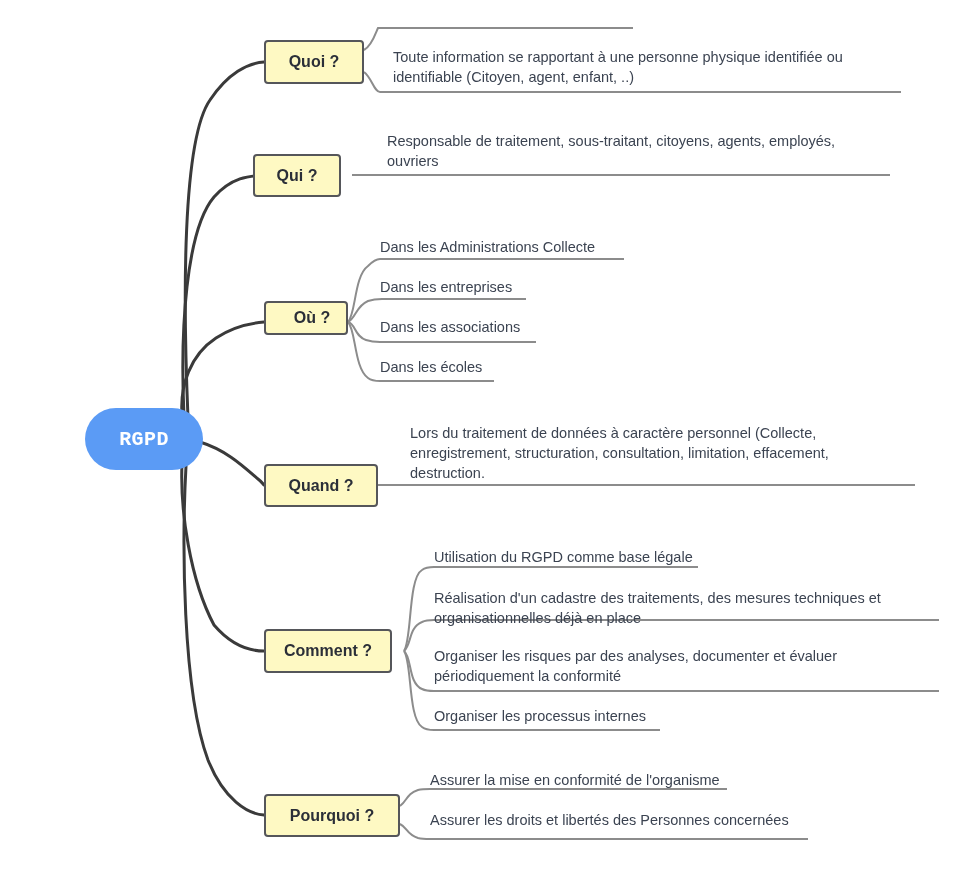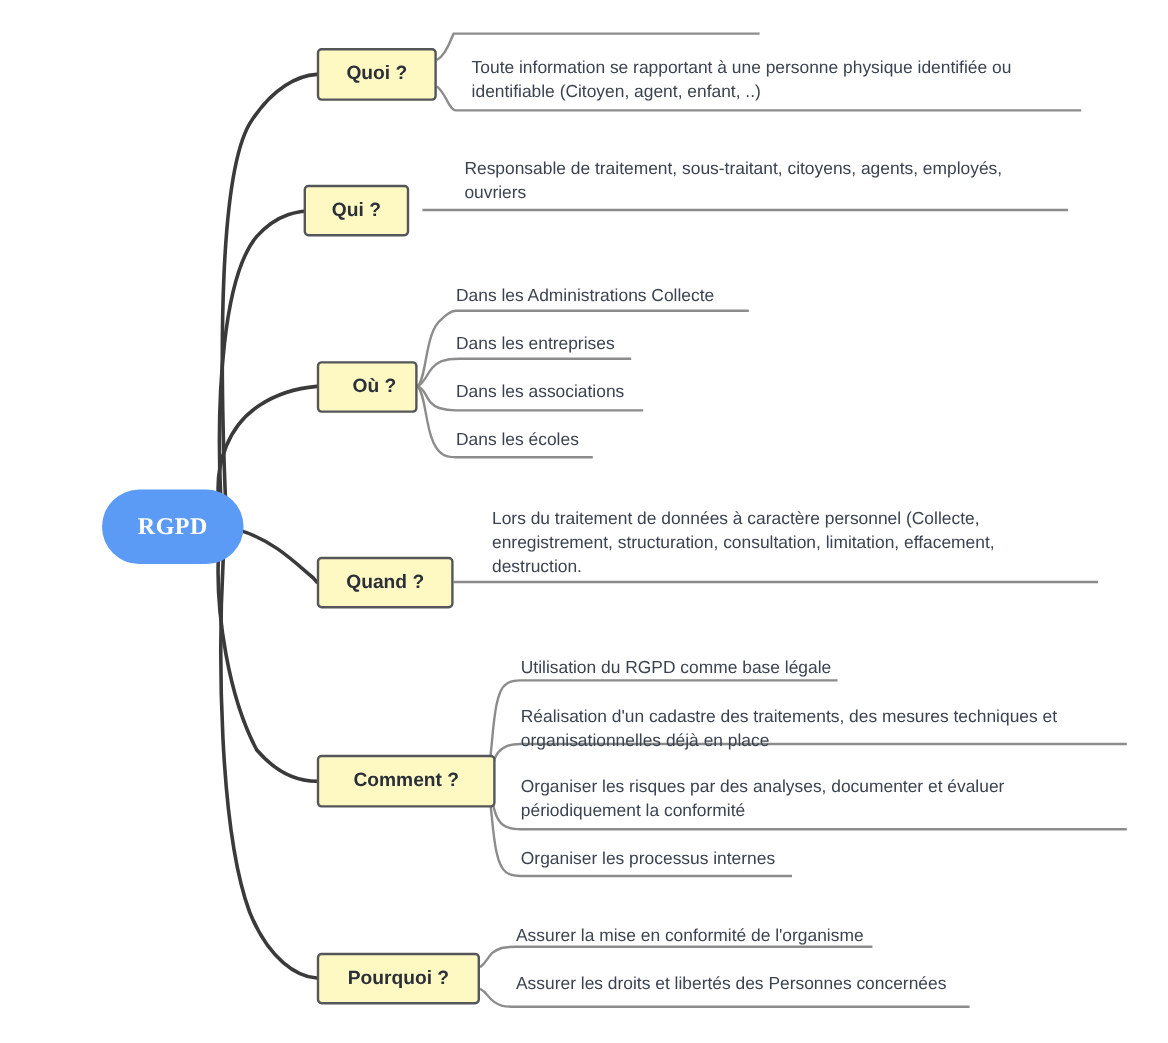--- a/index.html
+++ b/index.html
@@ -39,21 +39,21 @@
     display: flex;
     align-items: center;
     justify-content: center;
     z-index: 5;
   }
   .central-node .label {
     color: #ffffff;
     font-size: 20px;
     font-weight: bold;
     letter-spacing: 0.4px;
-    font-family: Liberation Serif, serif;
+    font-family: Liberation Mono, monospace;
   }
 
   
   .branch-box {
     position: absolute;
     background: #fef9c3;
     border: 2px solid #55565a;
     border-radius: 4px;
     display: flex;
     align-items: center;
@@ -139,29 +139,29 @@
   </div>
 
   <div class="branch-box" style="left:264px; top:40px; width:100px; height:44px;">
     <span class="label">Quoi ?</span>
   </div>
 
   <div class="branch-box" style="left:253px; top:154px; width:88px; height:43px;">
     <span class="label">Qui ?</span>
   </div>
 
-  <div class="branch-box" style="left:264px; top:301px; width:84px; height:43px;padding-left:12px;">
+  <div class="branch-box" style="left:264px; top:301px; width:84px; height:34px;padding-left:12px;">
     <span class="label">Où ?</span>
   </div>
 
   <div class="branch-box" style="left:264px; top:464px; width:114px; height:43px;">
     <span class="label">Quand ?</span>
   </div>
 
-  <div class="branch-box" style="left:264px; top:629px; width:149px; height:44px;">
+  <div class="branch-box" style="left:264px; top:629px; width:128px; height:44px;">
     <span class="label">Comment ?</span>
   </div>
 
   <div class="branch-box" style="left:264px; top:794px; width:136px; height:43px;">
     <span class="label">Pourquoi ?</span>
   </div>
 
 
   <div class="leaf-text" style="left:393px; top:47px; width:500px;">Toute information se rapportant à une personne physique identifiée ou identifiable (Citoyen, agent, enfant, ..)</div>
 

